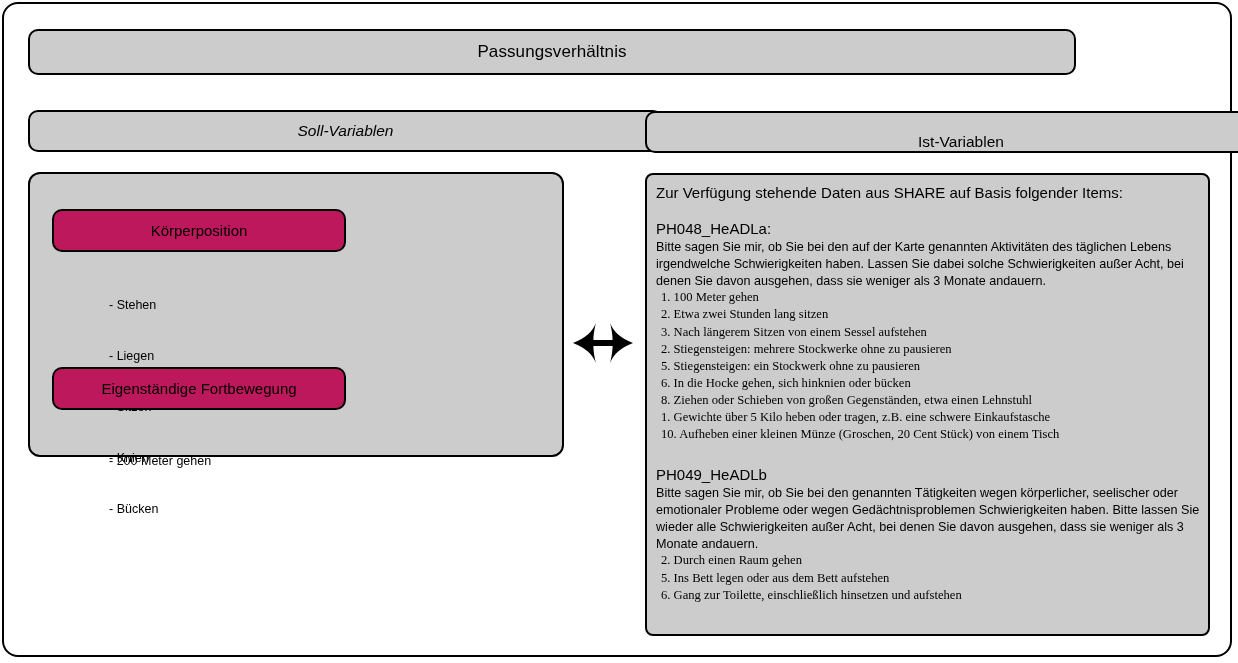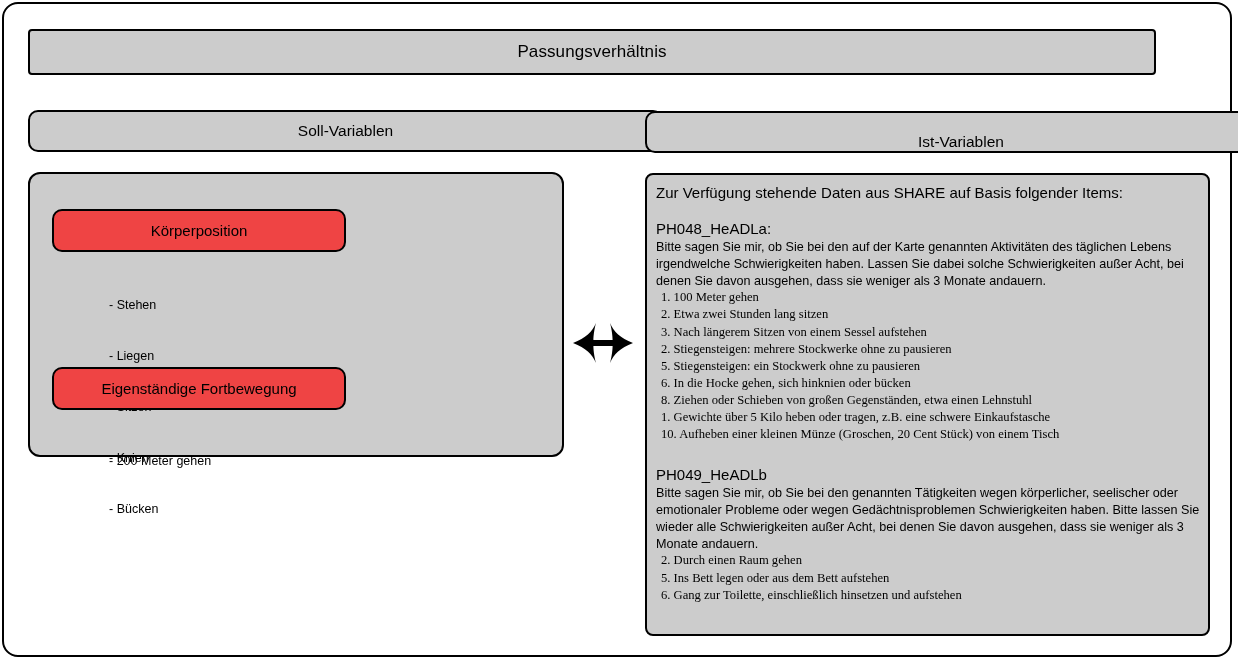--- a/index.html
+++ b/index.html
@@ -38,23 +38,23 @@
   .gbox {
     position: absolute;
     background: #cccccc;
     border: 2px solid #000000;
     box-sizing: border-box;
   }
 
   .title-bar {
     left: 28px;
     top: 29px;
-    width: 1128px;
+    width: 1048px;
     height: 46px;
-    border-radius: 4px;
+    border-radius: 10px;
     display: flex;
     align-items: center;
     justify-content: center;
   }
   .title-bar .txt {
     font-size: 17px;
     letter-spacing: 0.1px;
   }
 
   .col-header {
@@ -65,40 +65,41 @@
     justify-content: center;
   }
   .col-header .txt {
     font-size: 15.5px;
   }
 
   .header-soll {
     left: 28px;
     top: 110px;
     width: 635px;
+    font-style: italic;
   }
   .header-ist {
     left: 645px;
     top: 111px;
     width: 632px;
     align-items: flex-end;
   }
 
   
   .panel-soll {
     left: 28px;
     top: 172px;
     width: 536px;
     height: 285px;
     border-radius: 12px;
   }
 
   .subbox {
     position: absolute;
-    background: #ef4444;
+    background: #be185d;
     border: 2px solid #000000;
     box-sizing: border-box;
     border-radius: 10px;
     display: flex;
     align-items: center;
     justify-content: center;
     font-size: 15px;
   }
   .subbox-koerper {
     left: 22px;

